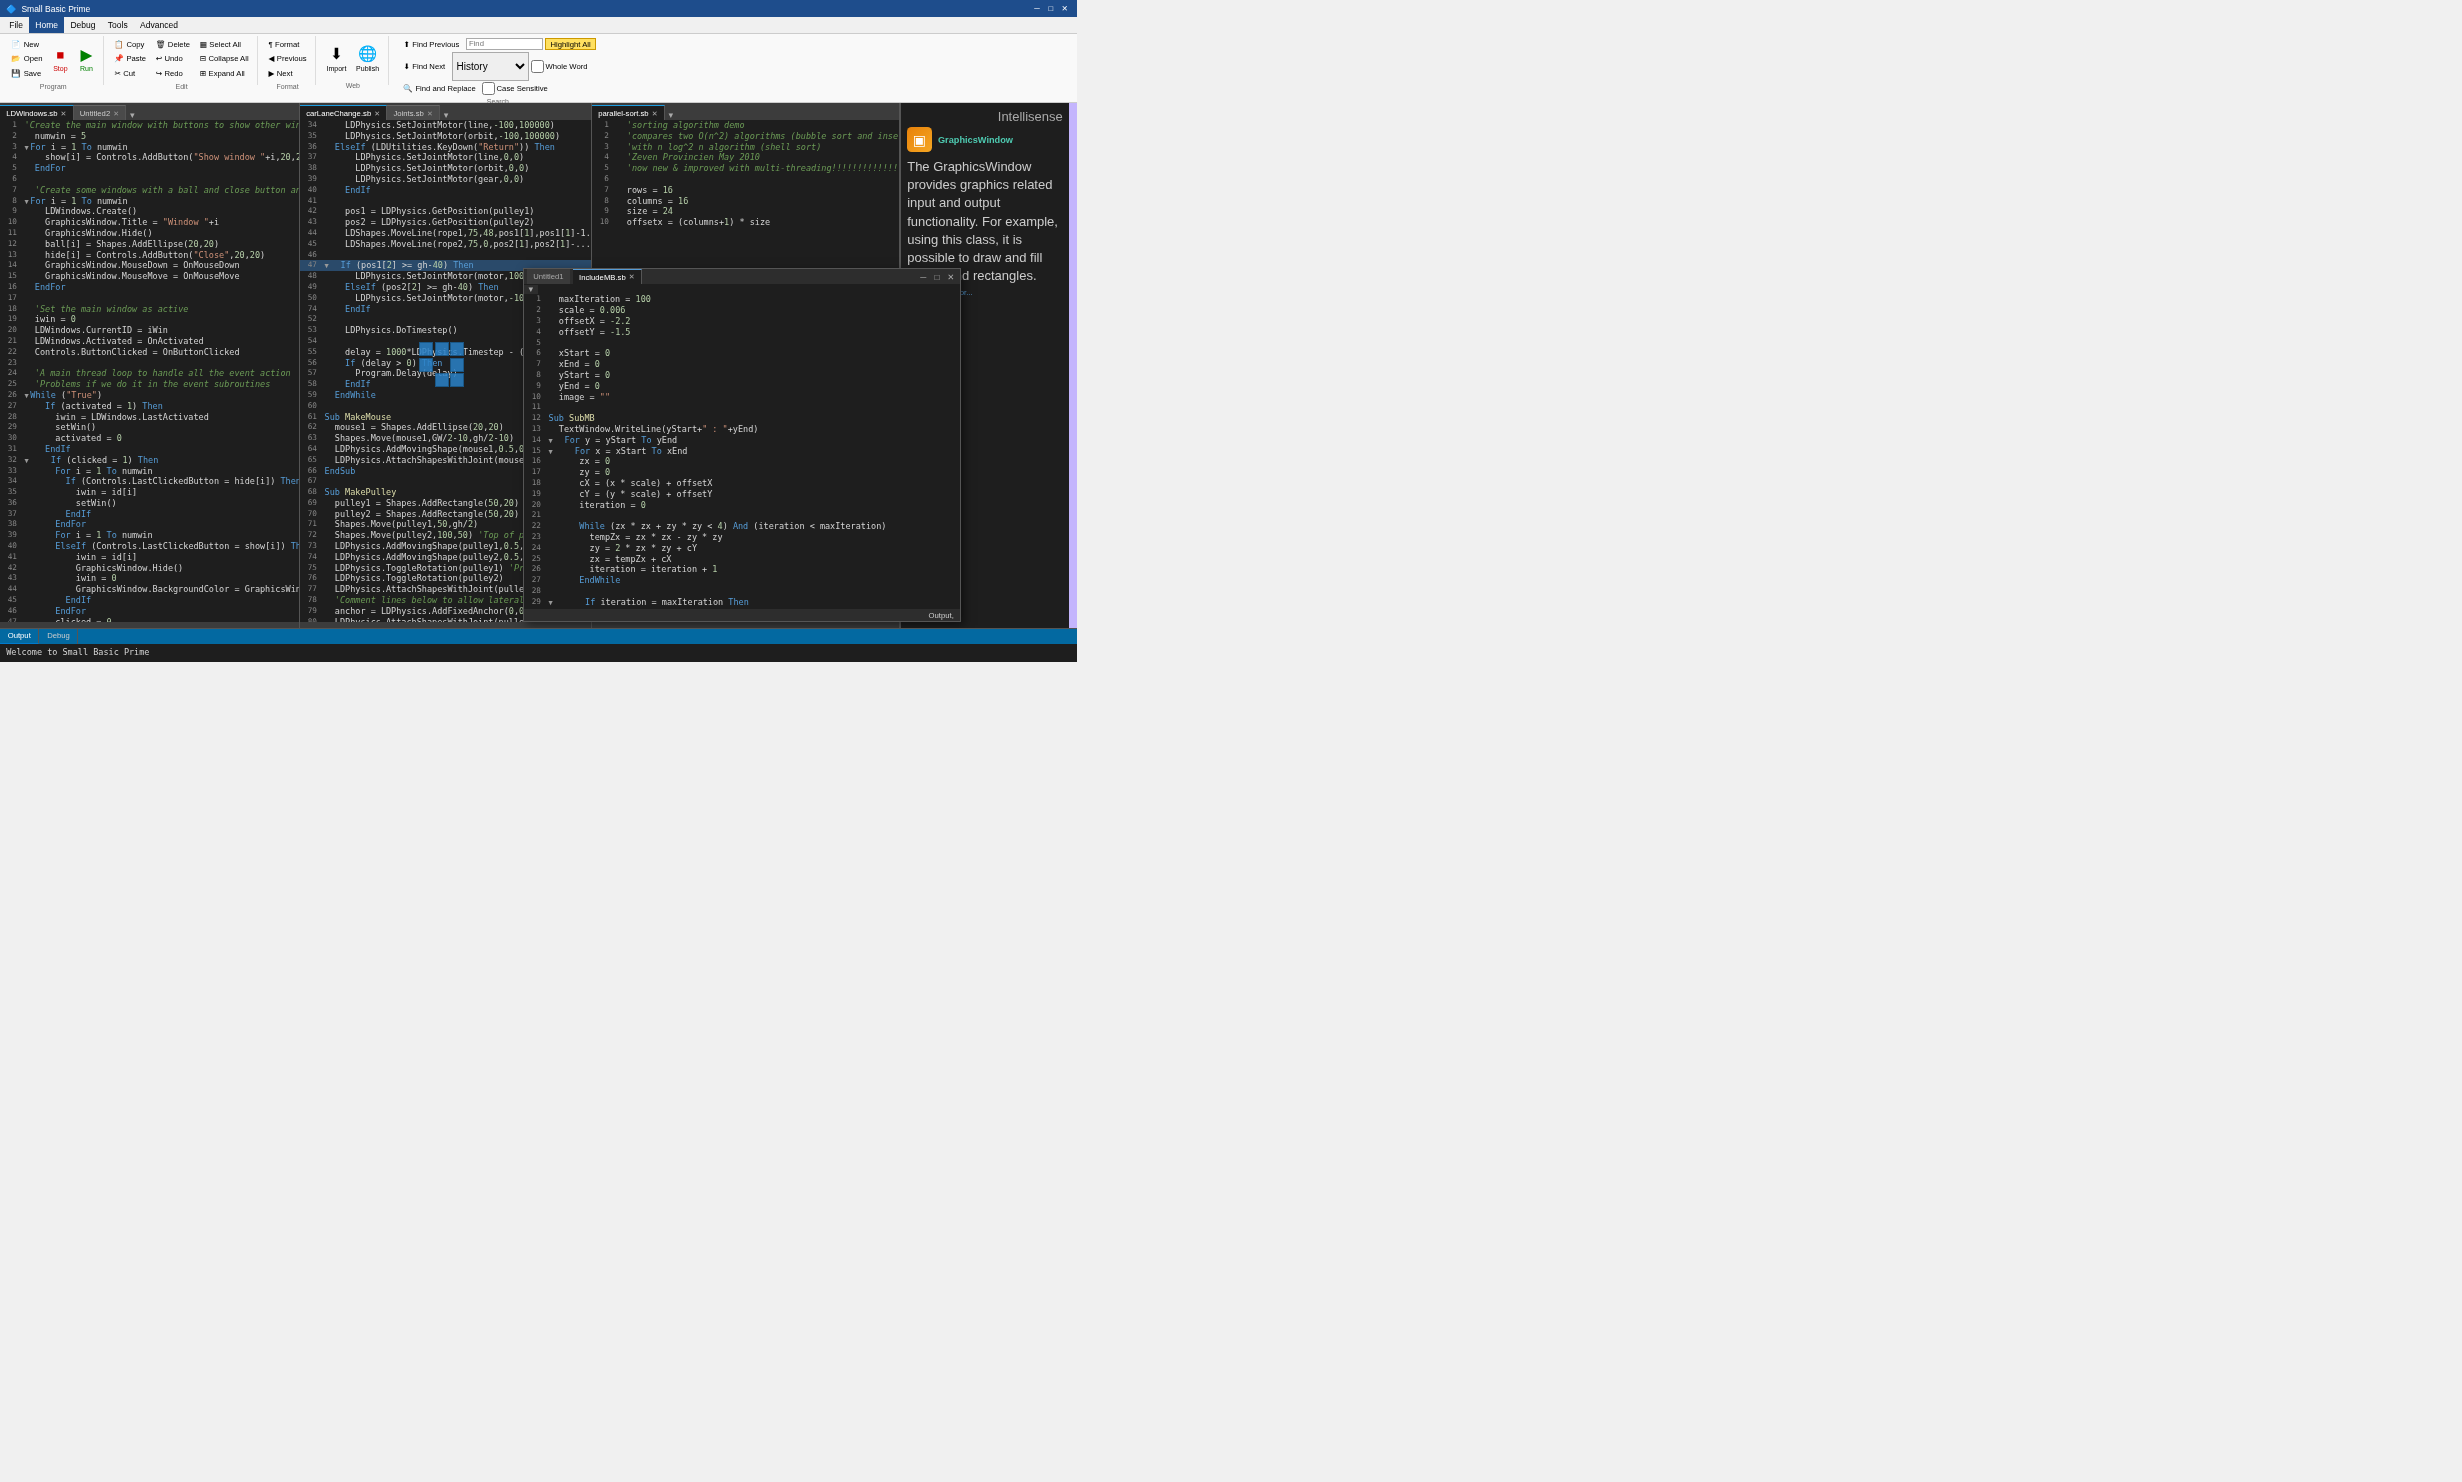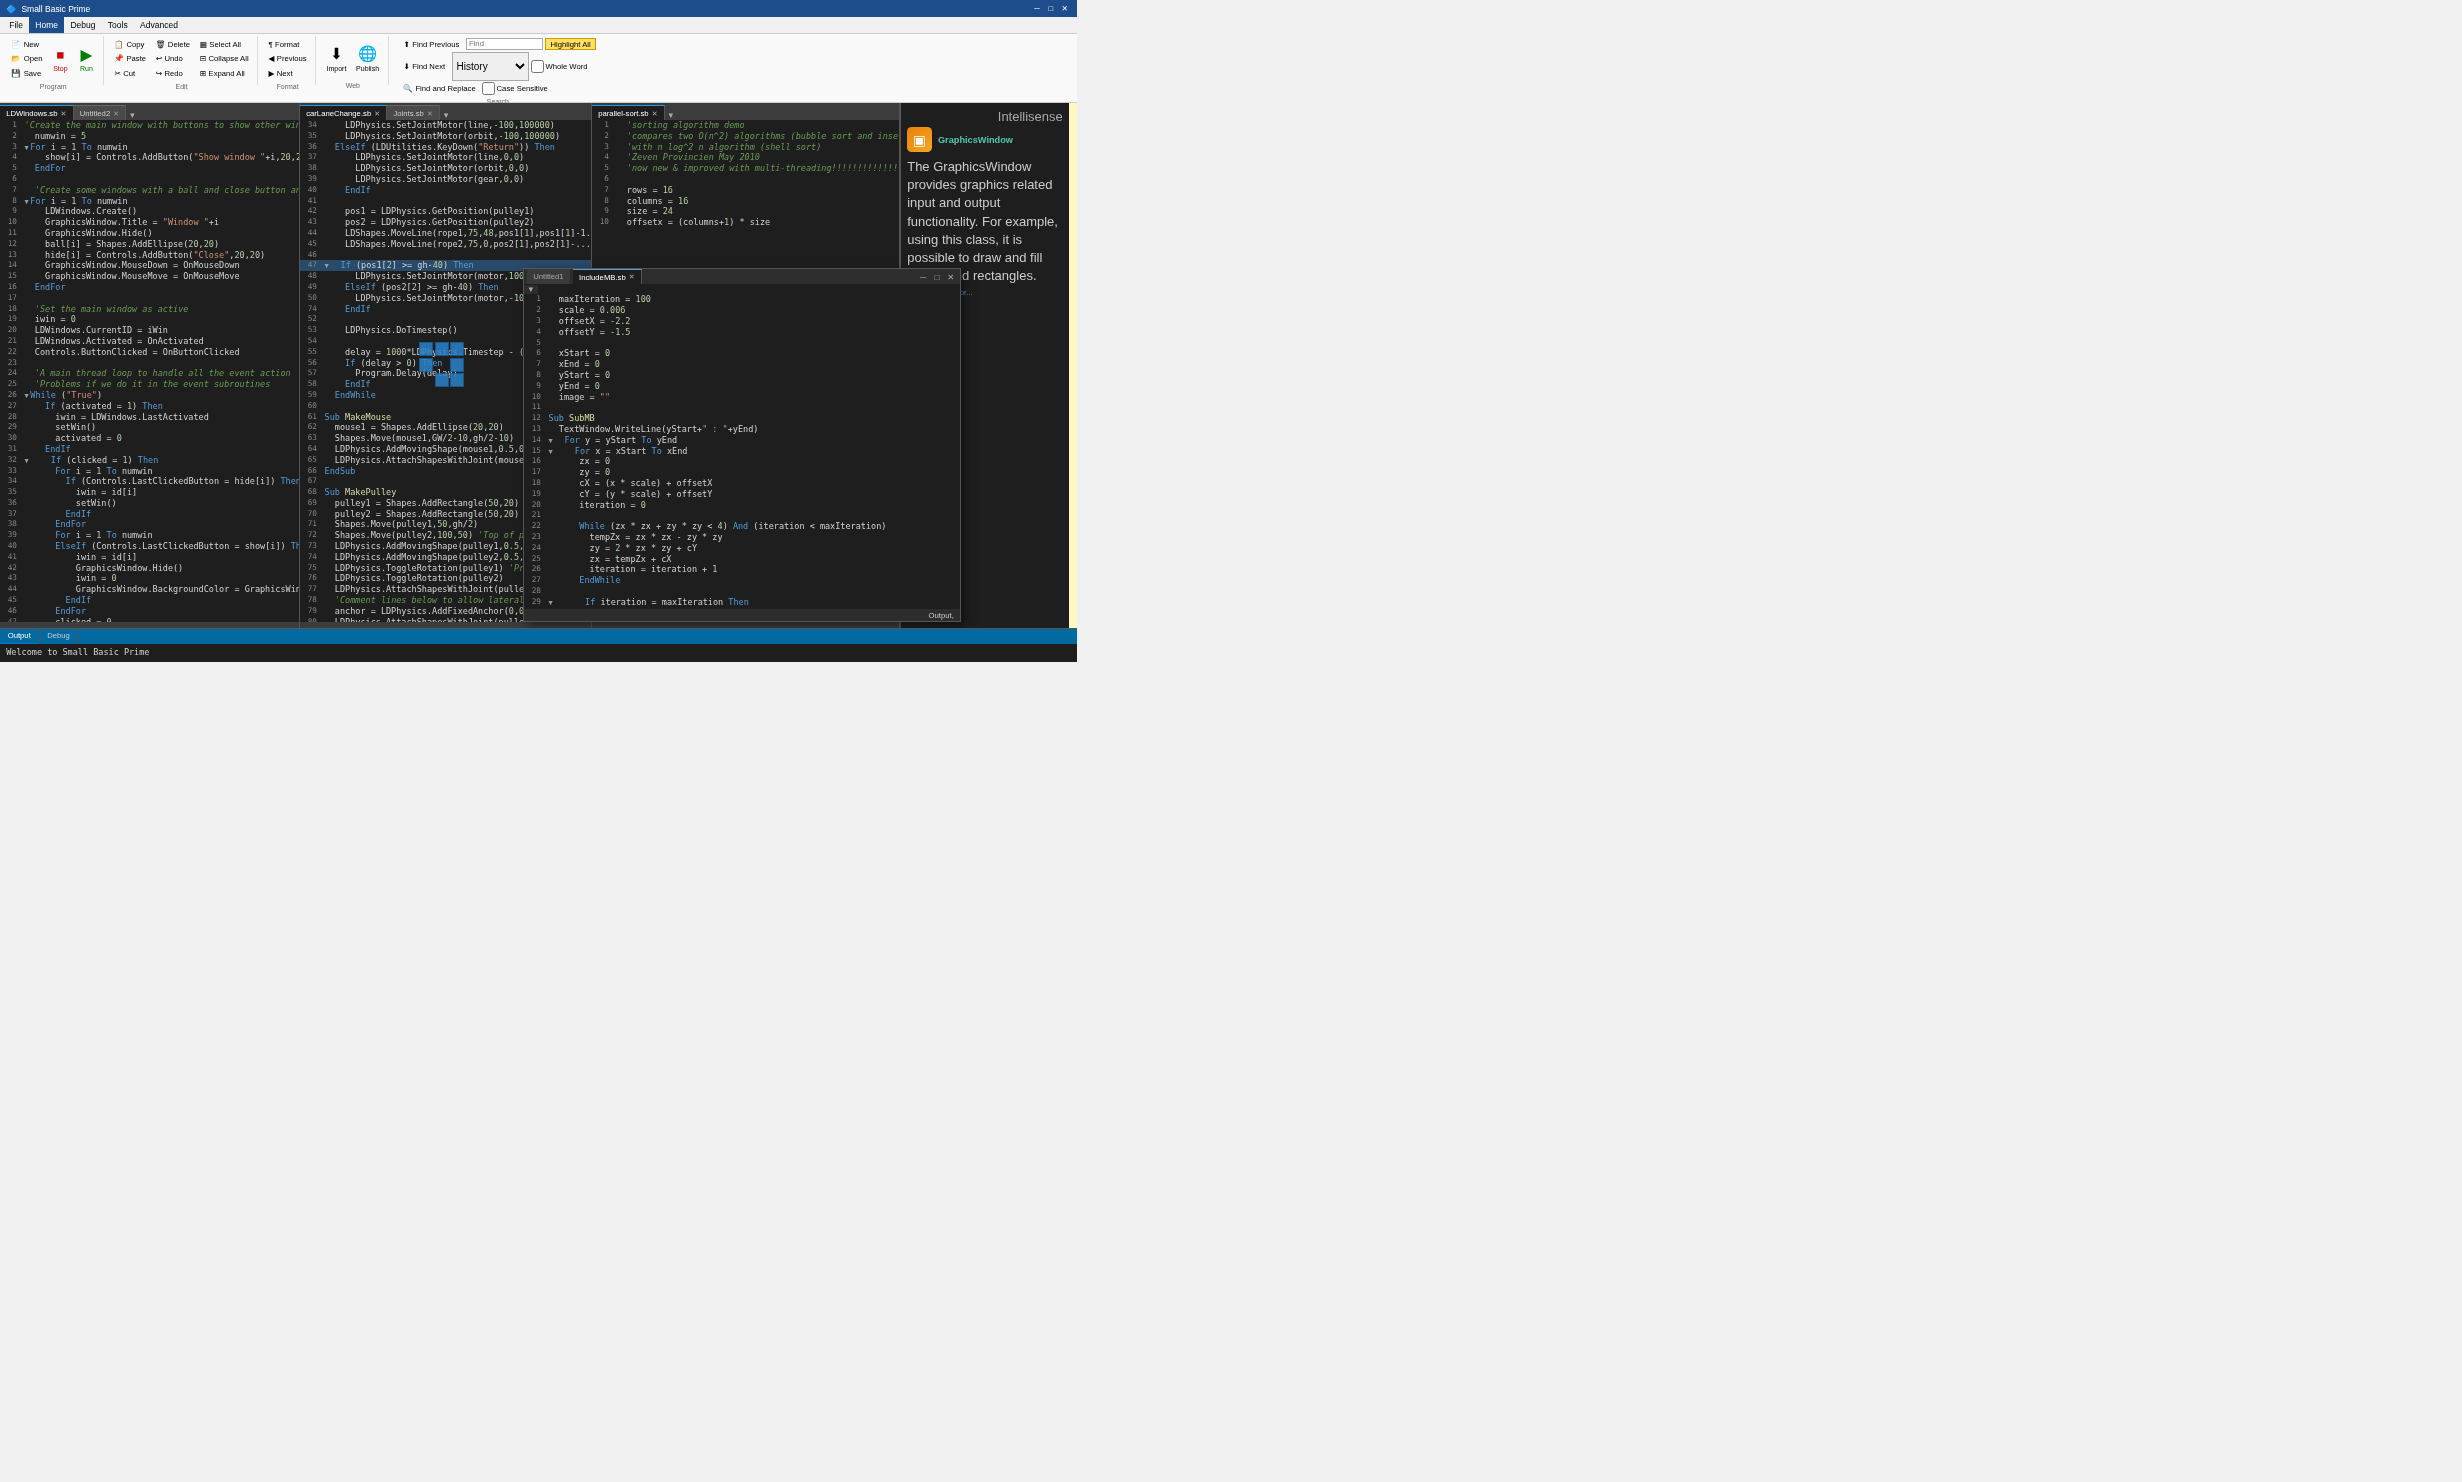--- a/index.html
+++ b/index.html
@@ -134,21 +134,21 @@
       height: 12.3px;
       display: flex; align-items: center;
     }
     .find-btn.highlight { background: #ffe060; border-color: #cc9900; }
     .find-checkbox { display: flex; align-items: center; gap: 1.5px; font-size: 7.7px; cursor: pointer; }
 
     
     .doc-area {
       display: flex;
       height: calc(662px - 17px - 17px - 69px - 17px - 17px);
-      background: #fef9c3;
+      background: #c4b5fd;
       overflow: hidden;
     }
 
     
     .tab-bar {
       display: flex;
       align-items: flex-end;
       height: 17px;
       background: #3c3c3c;
       overflow: hidden;

